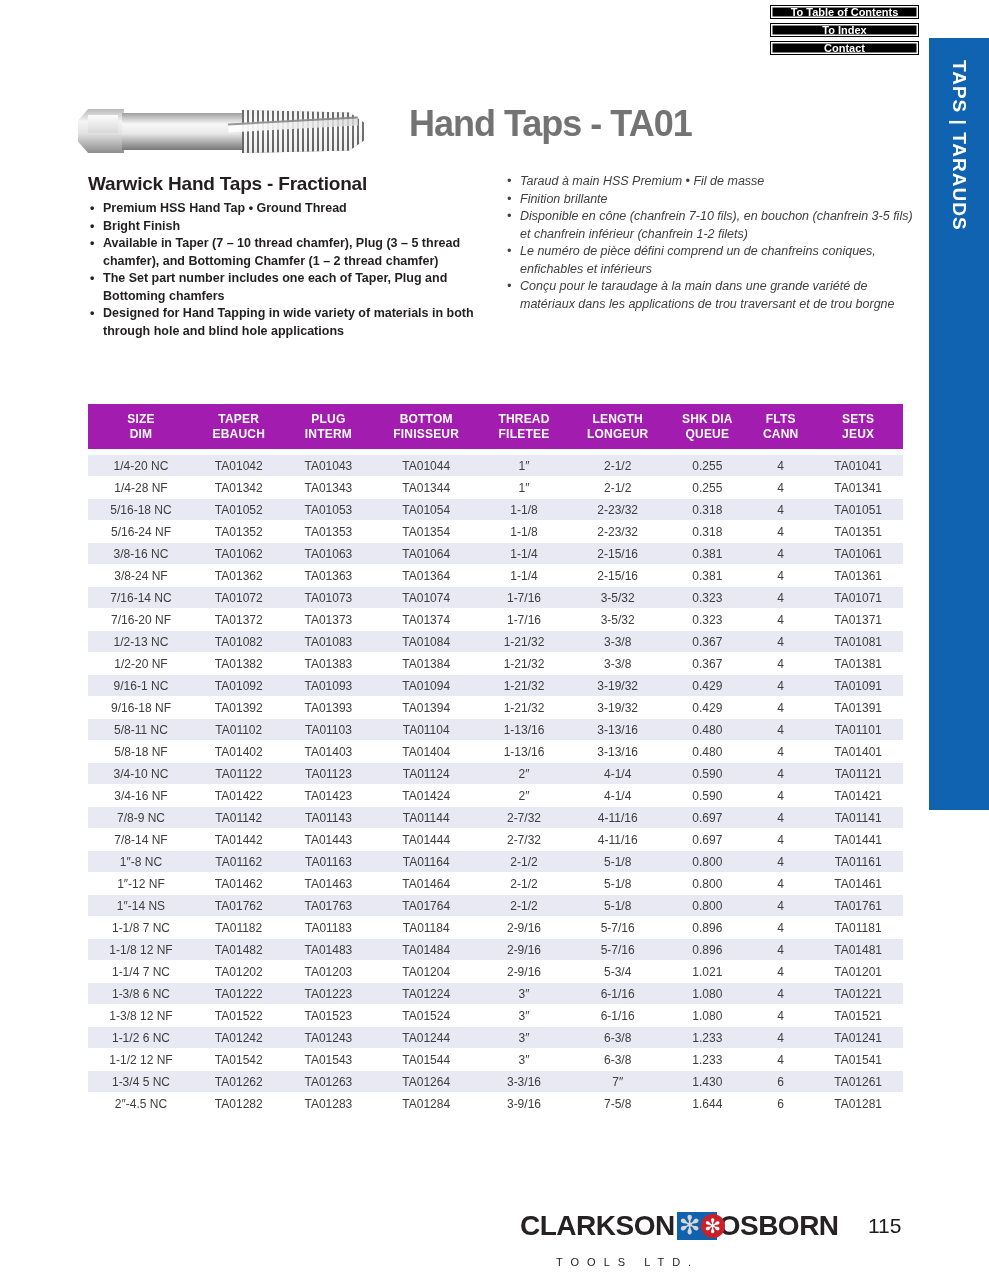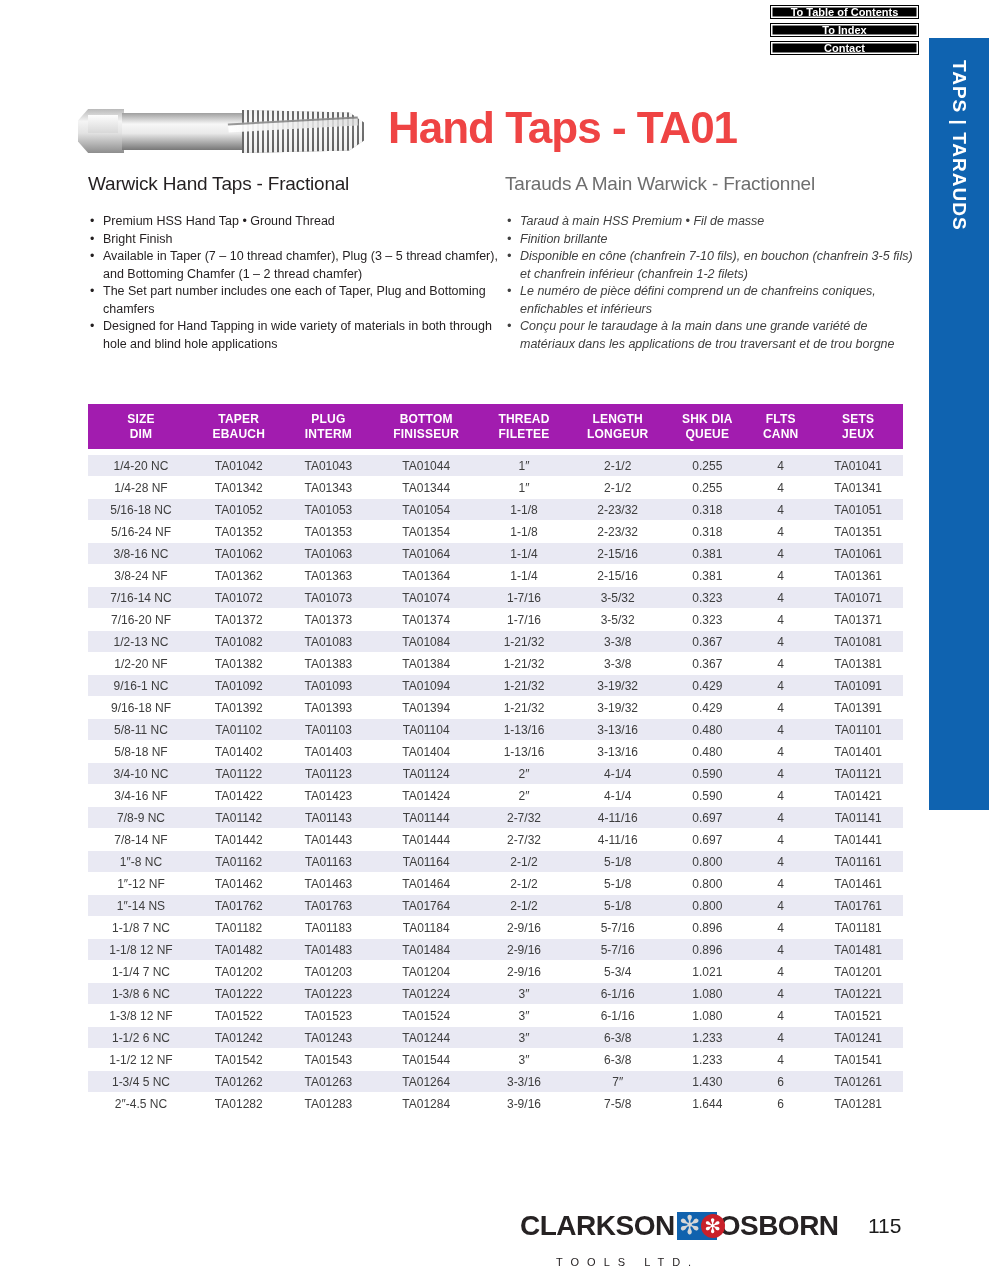--- a/index.html
+++ b/index.html
@@ -33,34 +33,34 @@
   .tap-threads { position:absolute; left:164px; top:13px; width:122px; height:45px;
     background:
       repeating-linear-gradient(90deg, rgba(90,90,90,.85) 0 2px, rgba(250,250,250,.9) 2px 5px),
       linear-gradient(180deg,#b5b5b5,#fff 40%,#808080);
     clip-path:polygon(0 2%,88% 8%,100% 30%,100% 70%,88% 92%,0 98%); }
   .tap-flute { position:absolute; left:150px; top:24px; width:130px; height:9px;
     background:linear-gradient(90deg, rgba(255,255,255,.95), rgba(220,220,220,.8));
     transform:rotate(-3deg); border-top:2px solid rgba(70,70,70,.55); }
 
   
-  .title { position:absolute; left:388px; top:103px; color:#ef4444;
-    font-size:44px; font-weight:bold; letter-spacing:-1px; }
+  .title { position:absolute; left:409px; top:103px; color:#737373;
+    font-size:36px; font-weight:bold; letter-spacing:-1px; }
 
   
   .col { position:absolute; top:173px; }
   .col-en { left:88px; width:412px; }
   .col-fr { left:505px; width:408px; }
-  .col h2 { font-size:19px; font-weight:normal; letter-spacing:-0.2px; margin-bottom:18px; }
+  .col h2 { font-size:19px; font-weight:bold; letter-spacing:-0.2px; margin-bottom:5px; }
   .col-en h2 { color:#231f20; }
   .col-fr h2 { color:#6e6e6e; }
   .col ul { list-style:none; }
   .col li { position:relative; padding-left:15px; font-size:12.5px; line-height:17.5px; }
   .col li:before { content:"\2022"; position:absolute; left:2px; }
-  .col-en li { color:#231f20; }
+  .col-en li { color:#231f20;font-weight:bold; }
   .col-fr li { color:#404040;font-style:italic; }
 
   
   .spec-table { position:absolute; left:88px; top:404px; width:815px;
     border-collapse:separate; border-spacing:0; }
   .spec-table thead th { background:#a21caf; color:#fff; font-size:12px; font-weight:bold;
     text-align:center; padding:8px 0 7px; line-height:15px; letter-spacing:.2px; }
   .spec-table thead th div { white-space:nowrap; }
   .spec-table tbody:before { content:""; display:table-row; height:6px; }
   .spec-table td { height:22px; font-size:12px; color:#3d3d3d; text-align:center;
@@ -115,21 +115,20 @@
     <ul>
         <li>Premium HSS Hand Tap   •  Ground Thread</li>
         <li>Bright Finish</li>
         <li>Available in Taper (7 – 10 thread chamfer), Plug (3 – 5 thread chamfer), and Bottoming Chamfer (1 – 2 thread chamfer)</li>
         <li>The Set part number includes one each of Taper, Plug and Bottoming chamfers</li>
         <li>Designed for Hand Tapping in wide variety of materials in both through hole and blind hole applications</li>
       </ul>
   </div>
 
   <div class="col col-fr">
-    <h2>Tarauds A Main Warwick - Fractionnel</h2>
     <ul>
         <li>Taraud à main HSS Premium  •  Fil de masse</li>
         <li>Finition brillante</li>
         <li>Disponible en cône (chanfrein 7-10 fils), en bouchon (chanfrein 3-5 fils) et chanfrein inférieur (chanfrein 1-2 filets)</li>
         <li>Le numéro de pièce défini comprend un de chanfreins coniques, enfichables et inférieurs</li>
         <li>Conçu pour le taraudage à la main dans une grande variété de matériaux dans les applications de trou traversant et de trou borgne</li>
       </ul>
   </div>
 
   <table class="spec-table">

